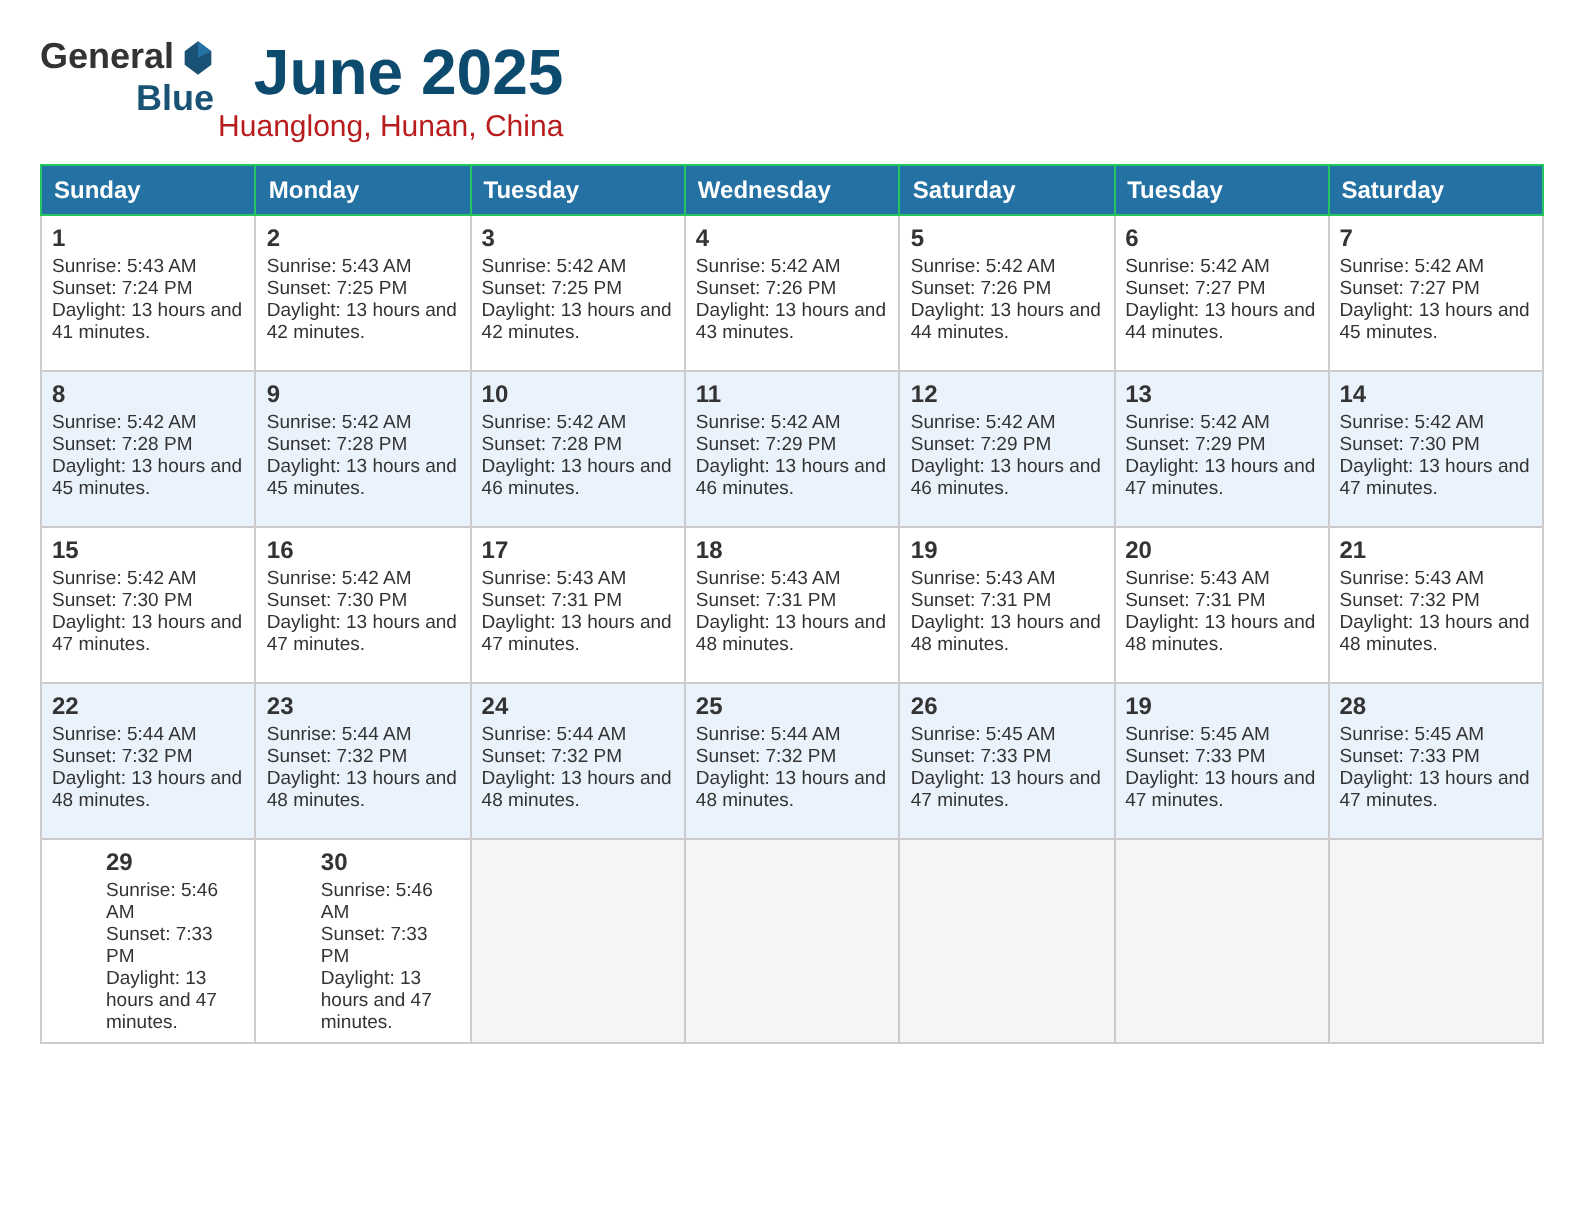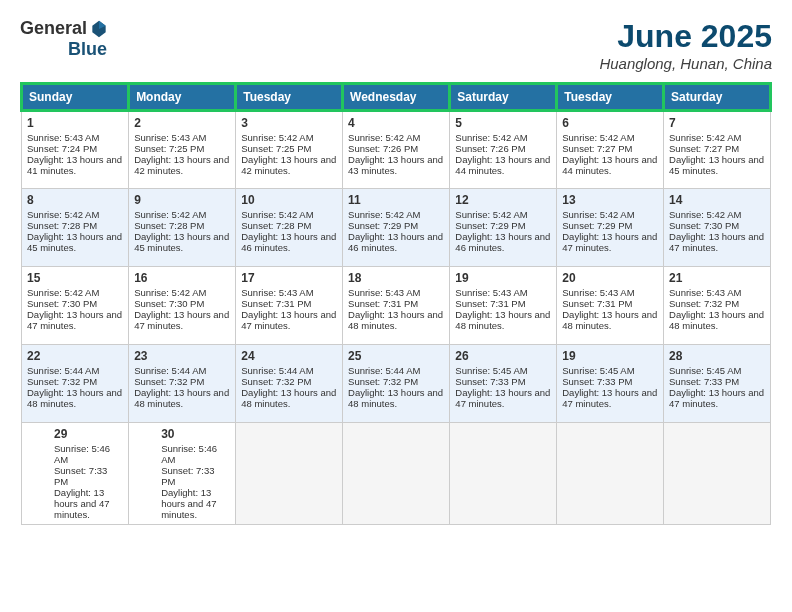--- a/index.html
+++ b/index.html
@@ -11,21 +11,20 @@
       overflow: hidden;
     }
     .page {
       width: 792px;
       height: 612px;
       padding: 18px 20px 10px 20px;
       background: #fff;
     }
     .header {
       display: flex;
-      justify-content: space-between;
       align-items: flex-start;
       margin-bottom: 10px;
     }
     .logo {
       display: flex;
       flex-direction: column;
       align-items: flex-start;
     }
     .logo-text {
       display: flex;
@@ -50,35 +49,34 @@
     .title-block {
       text-align: right;
     }
     .month-title {
       font-size: 32px;
       font-weight: bold;
       color: #0c4a6e;
     }
     .location {
       font-size: 15px;
-      color: #404040;
-      font-style: italic;
+      color: #b91c1c;
     }
     .calendar {
       width: 100%;
       border-collapse: collapse;
     }
     .calendar th {
       background-color: #2471a3;
       color: #fff;
       font-size: 12px;
       font-weight: bold;
       padding: 5px 6px;
       text-align: left;
-      border: 3px solid #22c55e;
+      border: 1px solid #22c55e;
     }
     .calendar td {
       vertical-align: top;
       font-size: 9.5px;
       color: #333;
       padding: 4px 5px;
       border: 1px solid #ccc;
       width: 108px;
       height: 78px;
       background: #fff;

